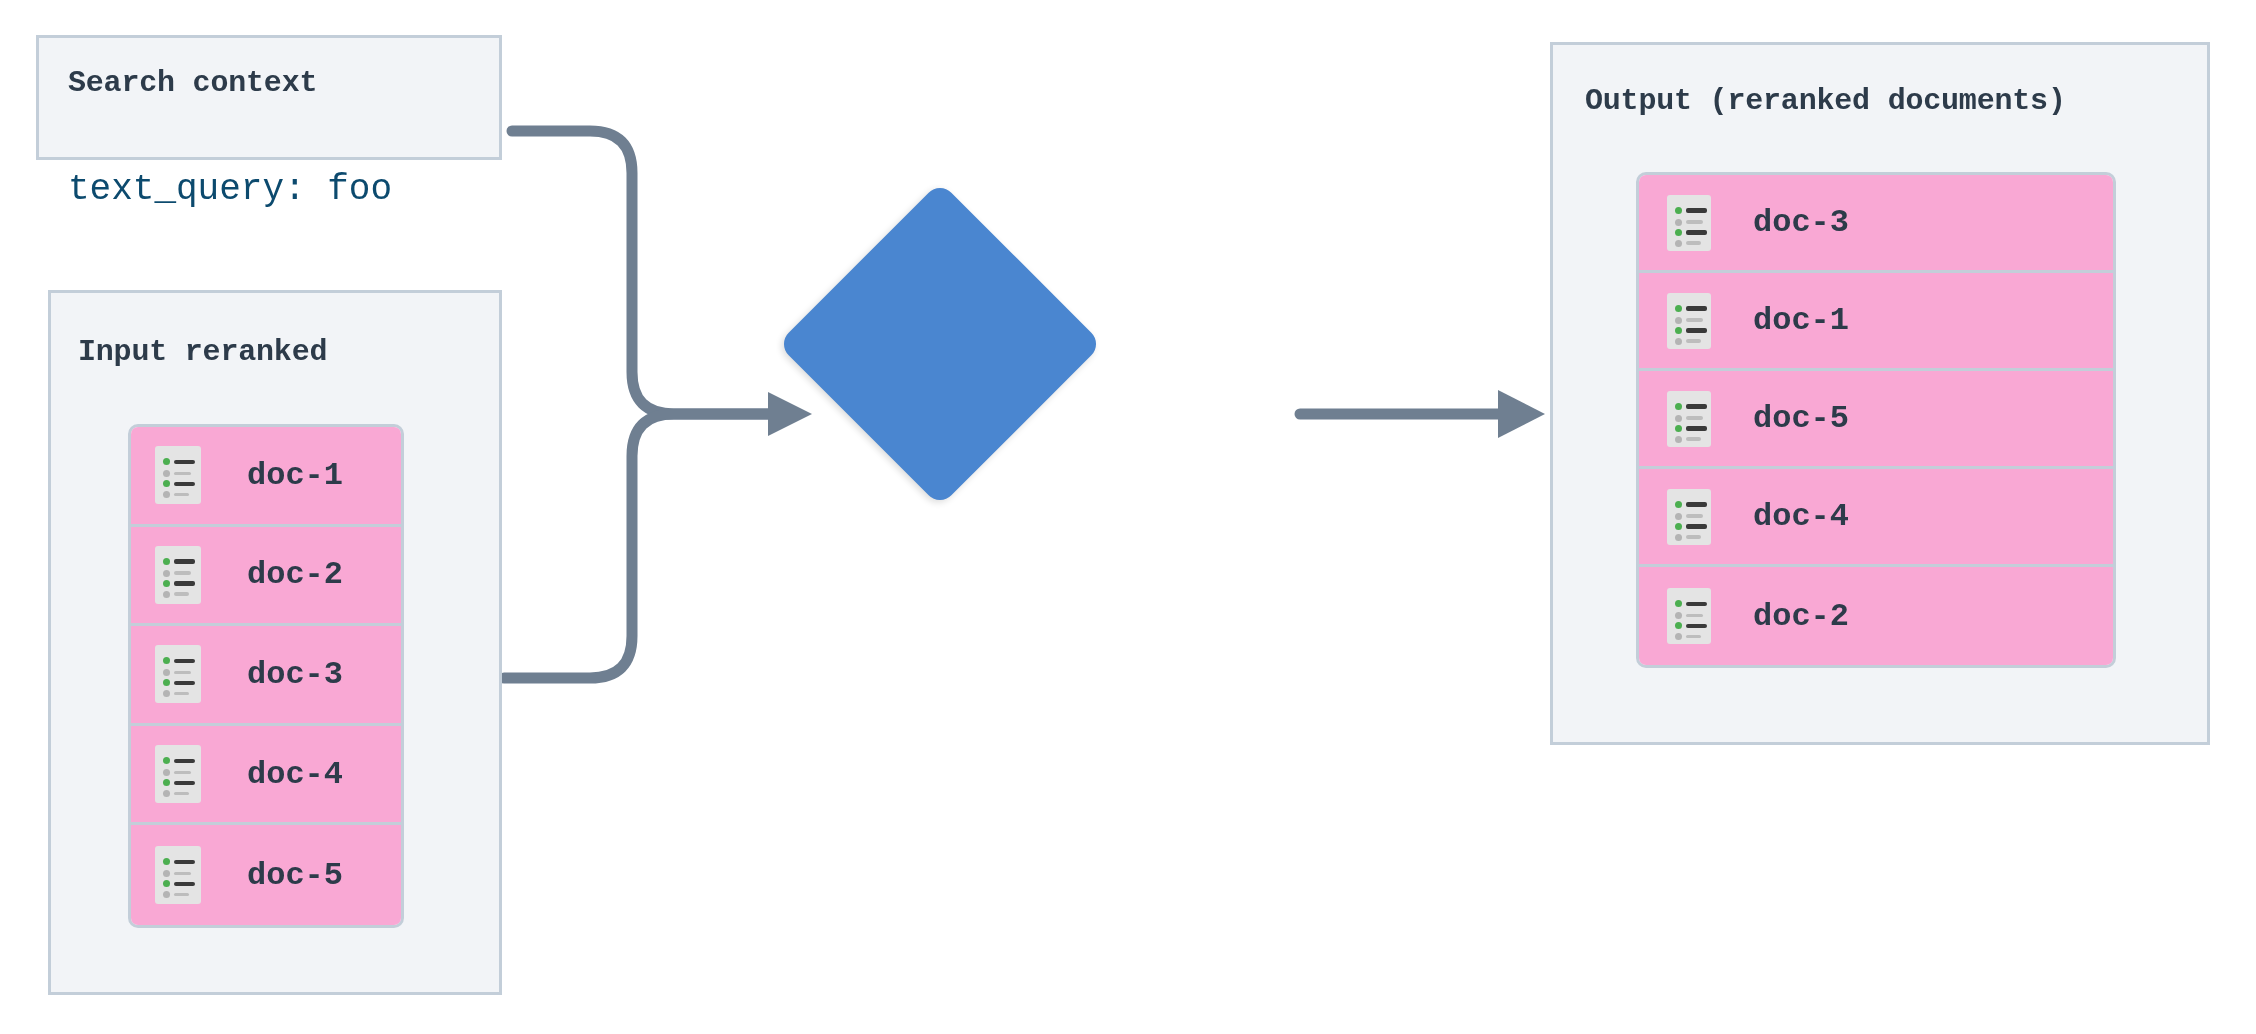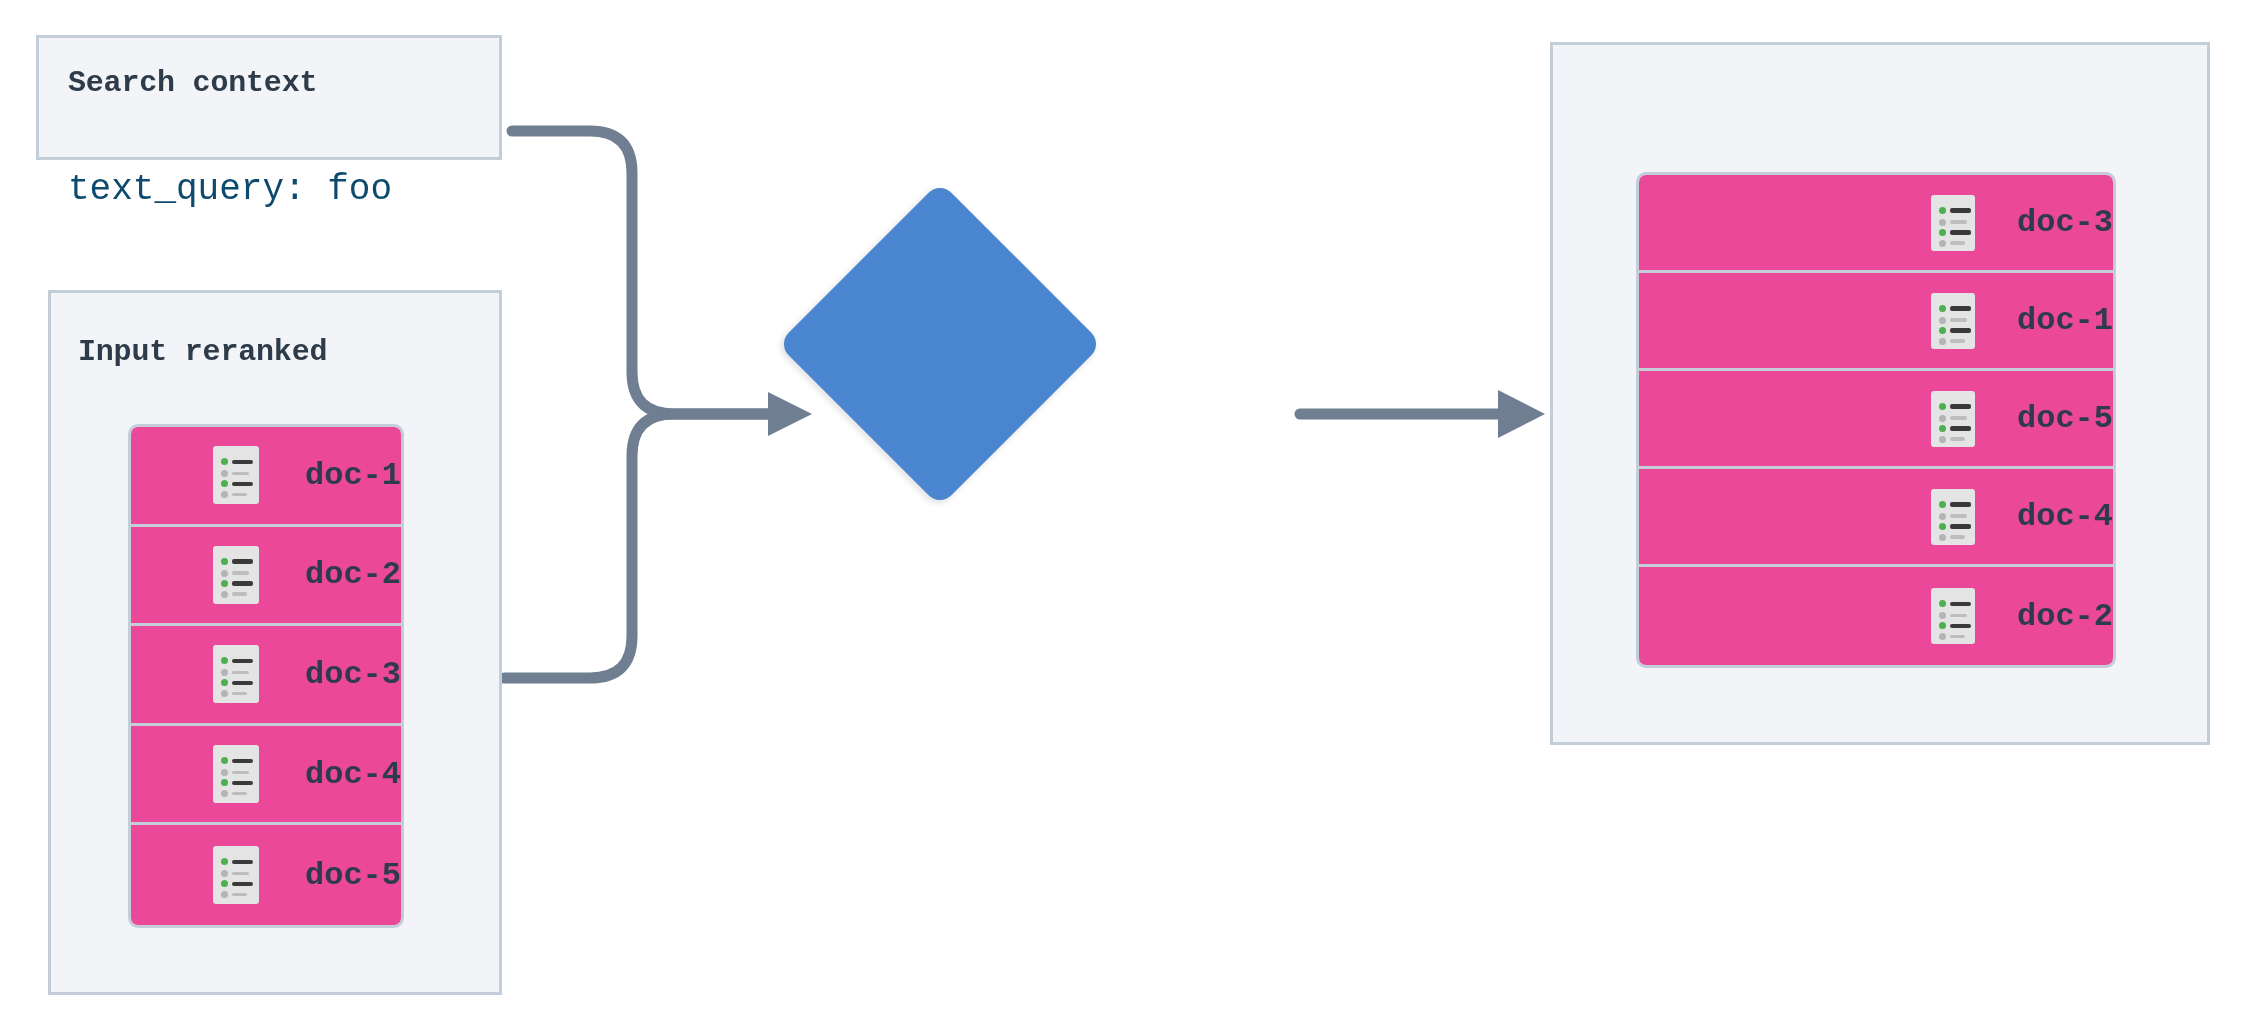--- a/index.html
+++ b/index.html
@@ -96,22 +96,21 @@
     top: 172px;
     width: 480px;
     height: 496px;
   }
 
   .doc-row {
     display: flex;
     align-items: center;
     box-sizing: border-box;
     border-bottom: 3px solid #c3ced9;
-    background: #ec4899;
-    justify-content: flex-end;
+    background: #f9a8d4;
   }
   .doc-row:last-child { border-bottom: none; }
 
   #input-doc-list .doc-row { height: 99.6px; padding-left: 24px; }
   #output-doc-list .doc-row { height: 98px; padding-left: 28px; }
 
   .doc-icon {
     flex: none;
     width: 46px;
     height: 58px;
@@ -279,20 +278,21 @@
           <i class="dot dot-s r4"></i>
           <i class="bar bar-l b4"></i>
         </span>
         <span class="doc-label">doc-5</span>
       </div>
     </div>
 
   <div id="ltr-node"></div>
 
   <div class="panel" id="output-panel"></div>
+  <div class="panel-title" id="output-title">Output (reranked documents)</div>
 
   <div class="doc-list" id="output-doc-list">
       <div class="doc-row">
         <span class="doc-icon">
           <i class="dot dot-g r1"></i>
           <i class="bar bar-d b1"></i>
           <i class="dot dot-s r2"></i>
           <i class="bar bar-l b2"></i>
           <i class="dot dot-g r3"></i>
           <i class="bar bar-d b3"></i>

